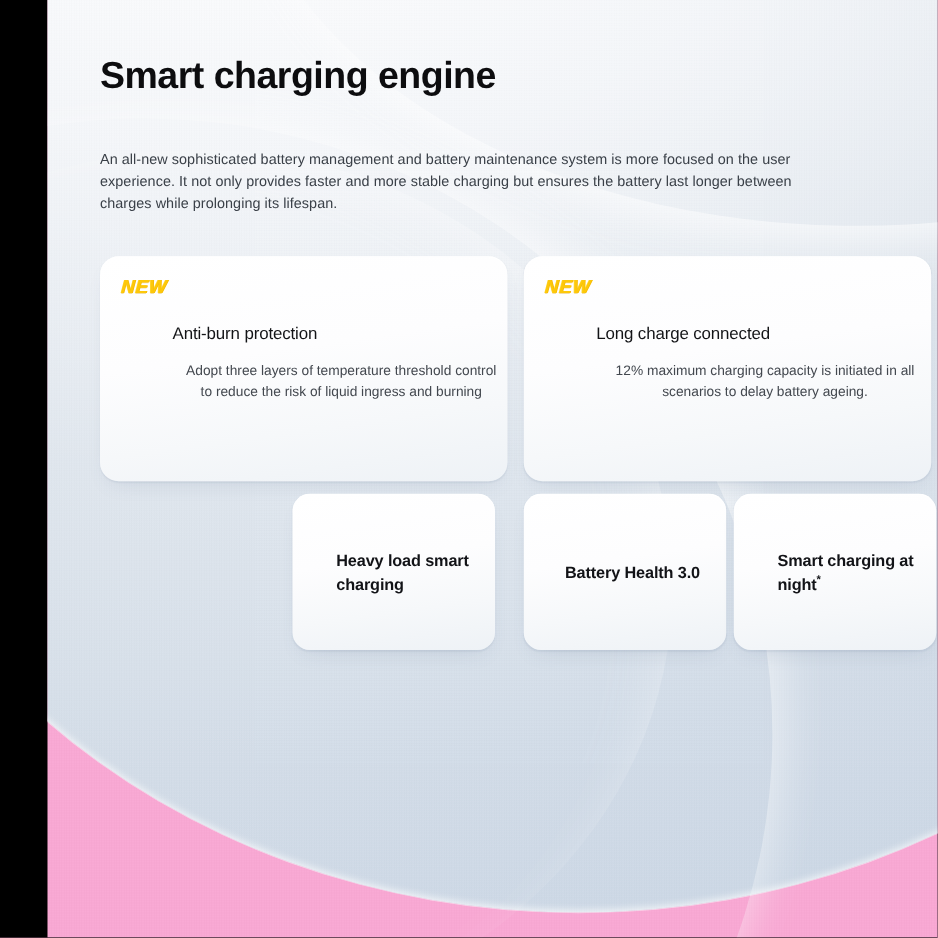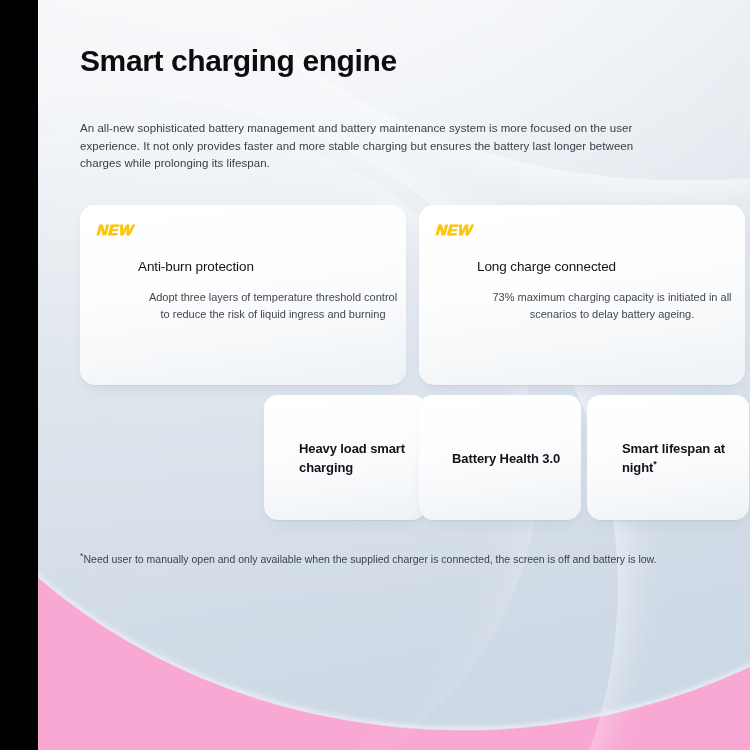--- a/index.html
+++ b/index.html
@@ -152,21 +152,21 @@
     text-align:center;
   }
 
   
   .card-sm {
     top:395px;
     width:162px; height:125px;
     border-radius:14px;
   }
   .card-sm.s1 { left:42px; }
-  .card-sm.s2 { left:226px; }
+  .card-sm.s2 { left:196px; }
   .card-sm.s3 { left:381px; }
   .card-sm.s4 { left:549px; }
 
   .card-sm-label {
     position:absolute;
     left:33px;
     top:50%;
     transform:translateY(-50%);
     width:125px;
     font-size:13px;
@@ -215,34 +215,33 @@
 
     <div class="card card-big c1">
       <div class="badge-new">NEW</div>
       <div class="card-title">Anti-burn protection</div>
       <div class="card-body">Adopt three layers of temperature threshold control to reduce the risk of liquid ingress and burning</div>
     </div>
 
     <div class="card card-big c2">
       <div class="badge-new">NEW</div>
       <div class="card-title">Long charge connected</div>
-      <div class="card-body">73% maximum charging capacity is initiated in all scenarios to delay battery ageing.</div>
+      <div class="card-body">12% maximum charging capacity is initiated in all scenarios to delay battery ageing.</div>
     </div>
 
 
     <div class="card card-sm s2">
       <div class="card-sm-label"><span>Heavy load smart charging</span><span class="sup"></span></div>
     </div>
 
     <div class="card card-sm s3">
       <div class="card-sm-label"><span>Battery Health 3.0</span><span class="sup"></span></div>
     </div>
 
     <div class="card card-sm s4">
-      <div class="card-sm-label"><span>Smart lifespan at night</span><span class="sup">*</span></div>
+      <div class="card-sm-label"><span>Smart charging at night</span><span class="sup">*</span></div>
     </div>
 
     <div class="footnotes">
-      <div class="footnote"><span class="fn-star">*</span><span>Need user to manually open and only available when the supplied charger is connected, the screen is off and battery is low.</span></div>
     </div>
 
   </div>
 </div>
 
 </body></html>

